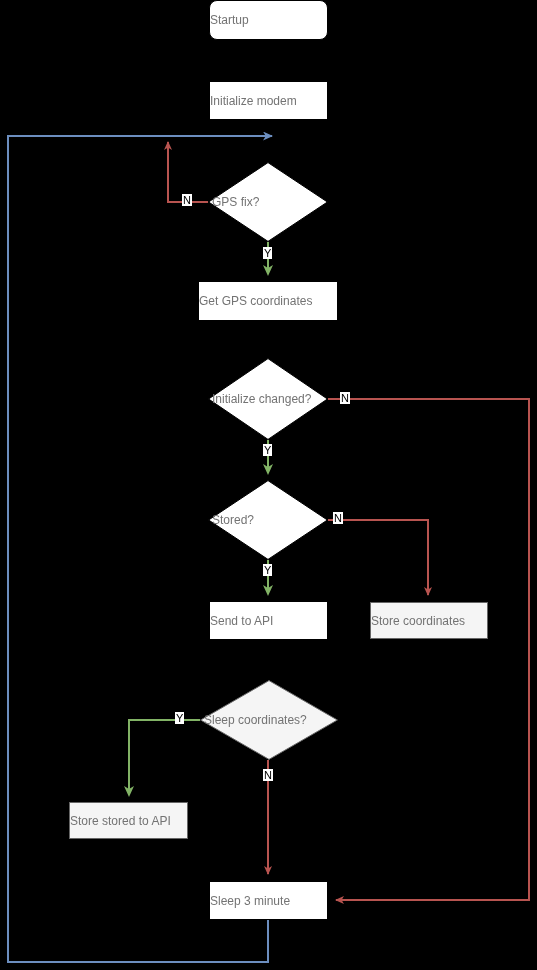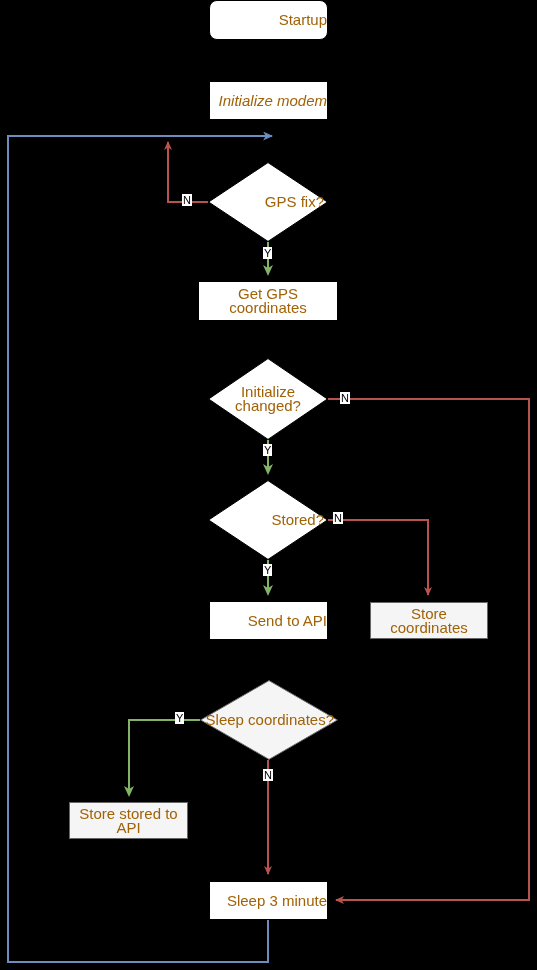--- a/index.html
+++ b/index.html
@@ -26,24 +26,24 @@
     top: 0;
     width: 537px;
     height: 970px;
     pointer-events: none;
   }
   .node {
     position: absolute;
     box-sizing: border-box;
     display: flex;
     align-items: center;
-    justify-content: flex-end;
+    justify-content: flex-start;
     text-align: center;
-    color: #a16207;
-    font-size: 15px;
+    color: #737373;
+    font-size: 12px;
     line-height: 14px;
     z-index: 3;
   }
   .node.rect {
     border: 1px solid #000000;
     background: #ffffff;
   }
   .node.rect.gray {
     border: 1px solid #666666;
     background: #f5f5f5;
@@ -130,21 +130,21 @@
 
     <g>
       <path d="M268,760 L268,874" fill="none" stroke="#b85450" stroke-width="2" marker-end="url(#arrow-red)"></path>
     </g>
   </svg>
 
   <div id="node-layer">
       <div class="node rounded" style="left: 209px; top: 0px; width: 119px; height: 40px;">
         <span>Startup</span>
       </div>
-      <div class="node rect" style="left: 209px; top: 81px; width: 119px; height: 39px; font-style: italic;">
+      <div class="node rect" style="left: 209px; top: 81px; width: 119px; height: 39px;">
         <span>Initialize modem</span>
       </div>
       <div class="node diamond" style="left: 208px; top: 162px; width: 120px; height: 80px;">
         <svg class="dshape" viewBox="0 0 120 80" preserveAspectRatio="none">
           <polygon points="60,0.6 119.4,40 60,79.4 0.6,40" fill="#ffffff" stroke="#000000" stroke-width="1"></polygon>
         </svg>
         <span class="dlabel">GPS fix?</span>
       </div>
       <div class="node rect" style="left: 198px; top: 281px; width: 140px; height: 40px;">
         <span>Get GPS coordinates</span>

